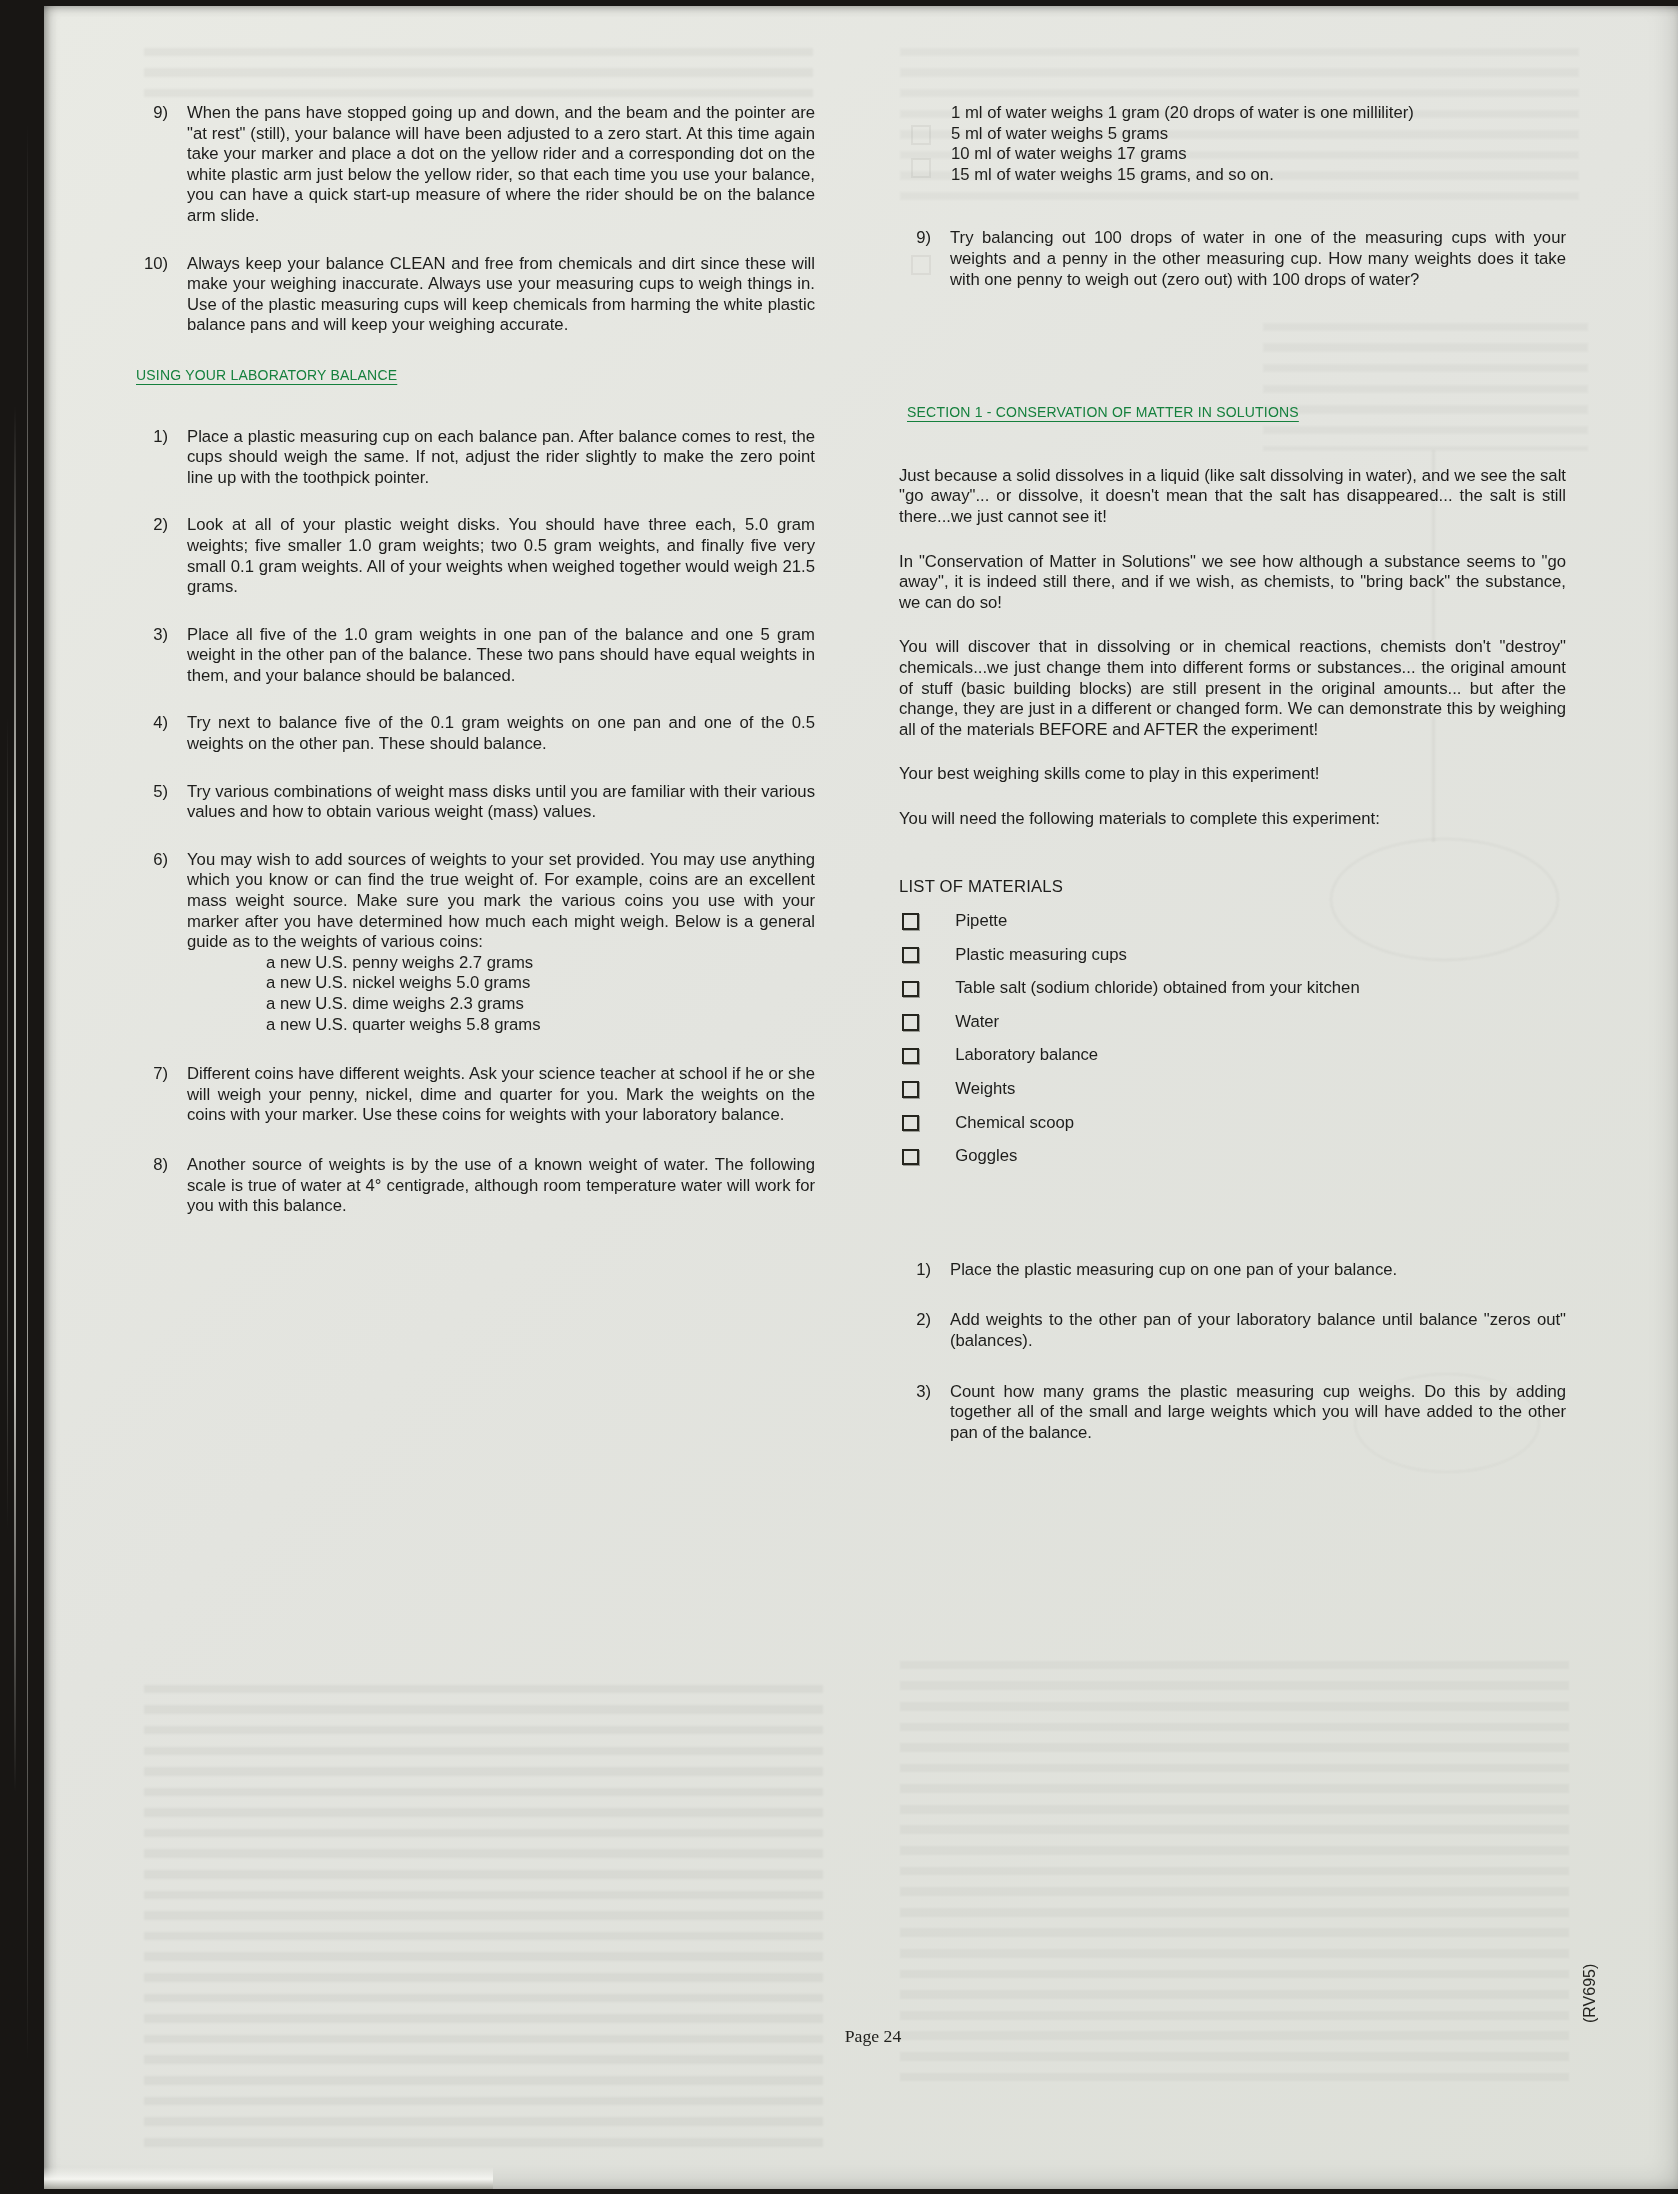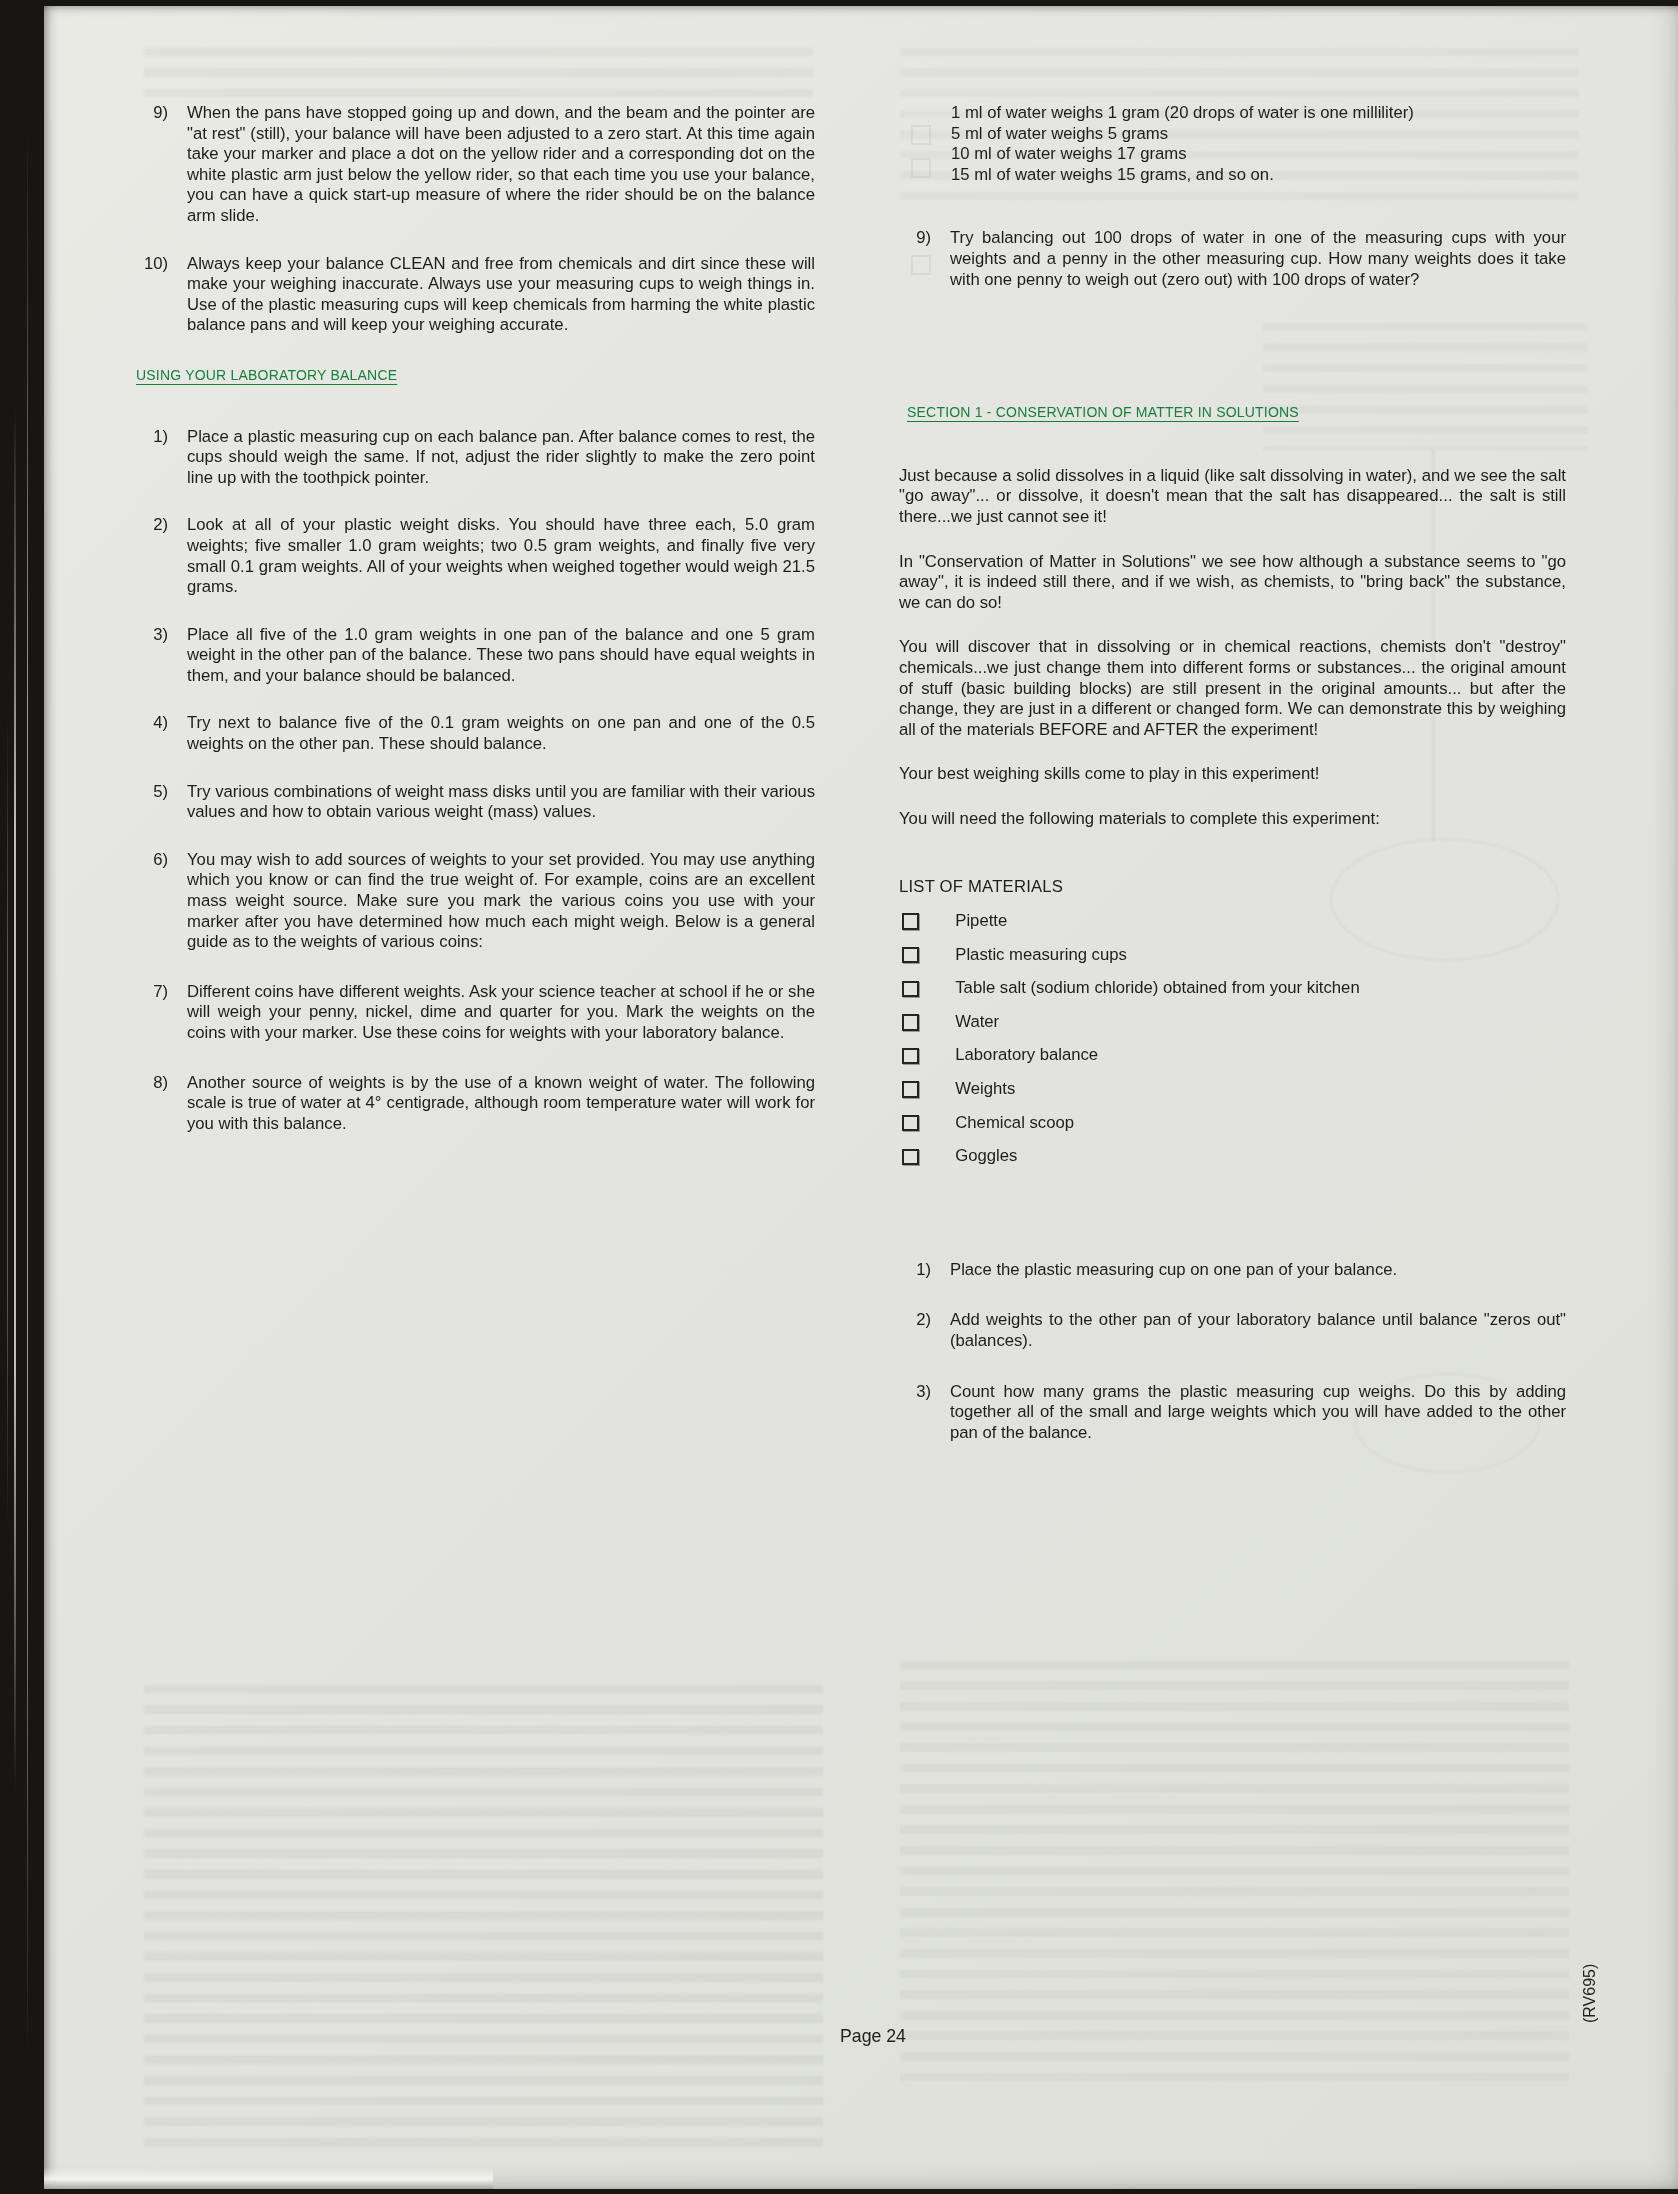--- a/index.html
+++ b/index.html
@@ -55,21 +55,21 @@
     box-shadow:1px 1px 0 rgba(45,45,38,.4);background:transparent}
   .mat-label{flex:1}
   .warning{
     width:554px;margin:67px auto 0;text-align:center;line-height:25px;color:#14140f;
     text-decoration:underline;text-decoration-thickness:1.4px;text-underline-offset:3.8px;
   }
   .steps{margin-top:93px}
   .step{margin-bottom:30px}
   .footer{
     position:absolute;left:44px;right:0;top:2026px;text-align:center;
-    font-family:Liberation Sans, sans-serif;font-size:17.7px;color:#20201d;padding-left:24px;
+    font-family:Liberation Serif, serif;font-size:17.7px;color:#20201d;padding-left:24px;
   }
   .side-code{
     position:absolute;left:1581px;top:2023px;transform:rotate(-90deg);transform-origin:top left;
     font-size:16px;color:#23231f;white-space:nowrap;
   }
 </style>
 </head>
 <body>
 
 <div class="edge-line" style="left:14.3px;top:406px;height:1386px"></div>
@@ -128,20 +128,26 @@
 
   <div class="item">
     <span class="num">5)</span>
     <div class="txt">Try various combinations of weight mass disks until you are familiar with their various values and how to obtain various weight (mass) values.</div>
   </div>
 
   <div class="item" style="margin-bottom:29px">
     <span class="num">6)</span>
     <div class="txt">
       <span>You may wish to add sources of weights to your set provided. You may use anything which you know or can find the true weight of.  For example, coins are an excellent mass weight source.  Make sure you mark the various coins you use with your marker after you have determined how much each might weigh.  Below is a general guide as to the weights of various coins:</span>
+      <div class="coins">
+        <div>a new U.S. penny weighs 2.7 grams</div>
+        <div>a new U.S. nickel weighs 5.0 grams</div>
+        <div>a new U.S. dime weighs 2.3 grams</div>
+        <div>a new U.S. quarter weighs 5.8 grams</div>
+      </div>
     </div>
   </div>
 
   <div class="item" style="margin-bottom:29px">
     <span class="num">7)</span>
     <div class="txt">Different coins have different weights.  Ask your science teacher at school if he or she will weigh your penny, nickel, dime and quarter for you.  Mark the weights on the coins with your marker.  Use these coins for weights with your laboratory balance.</div>
   </div>
 
   <div class="item">
     <span class="num">8)</span>

